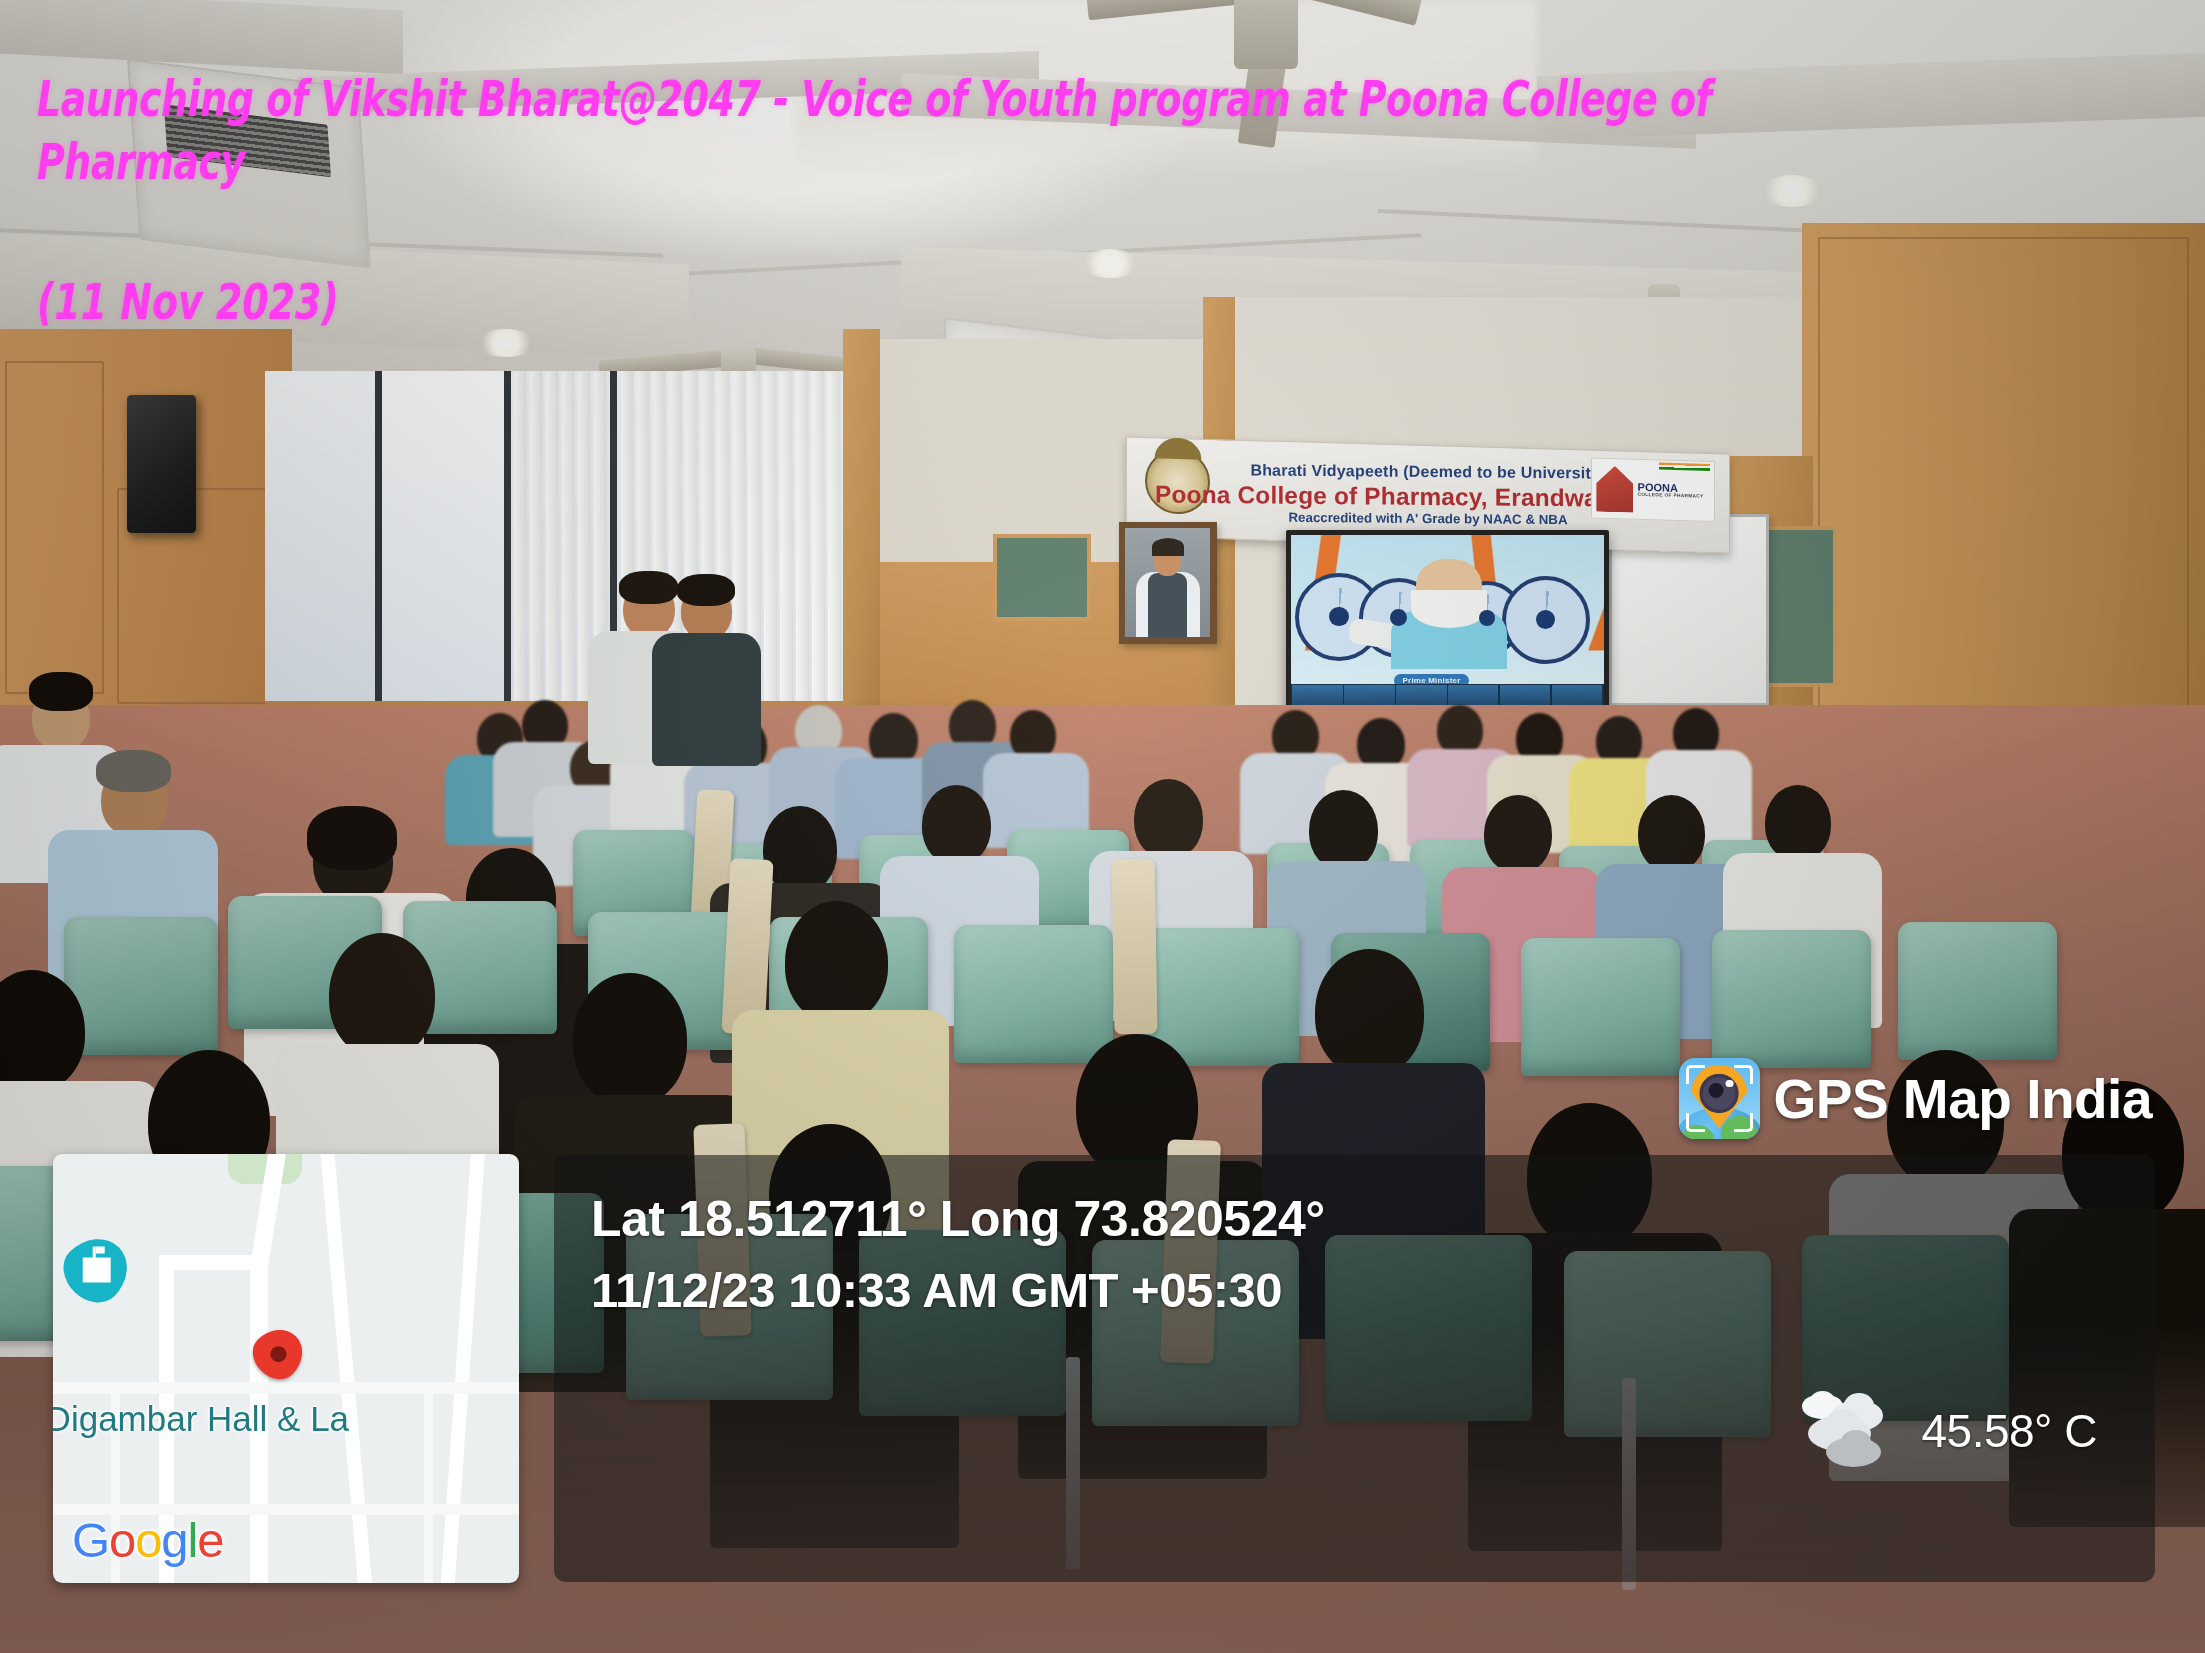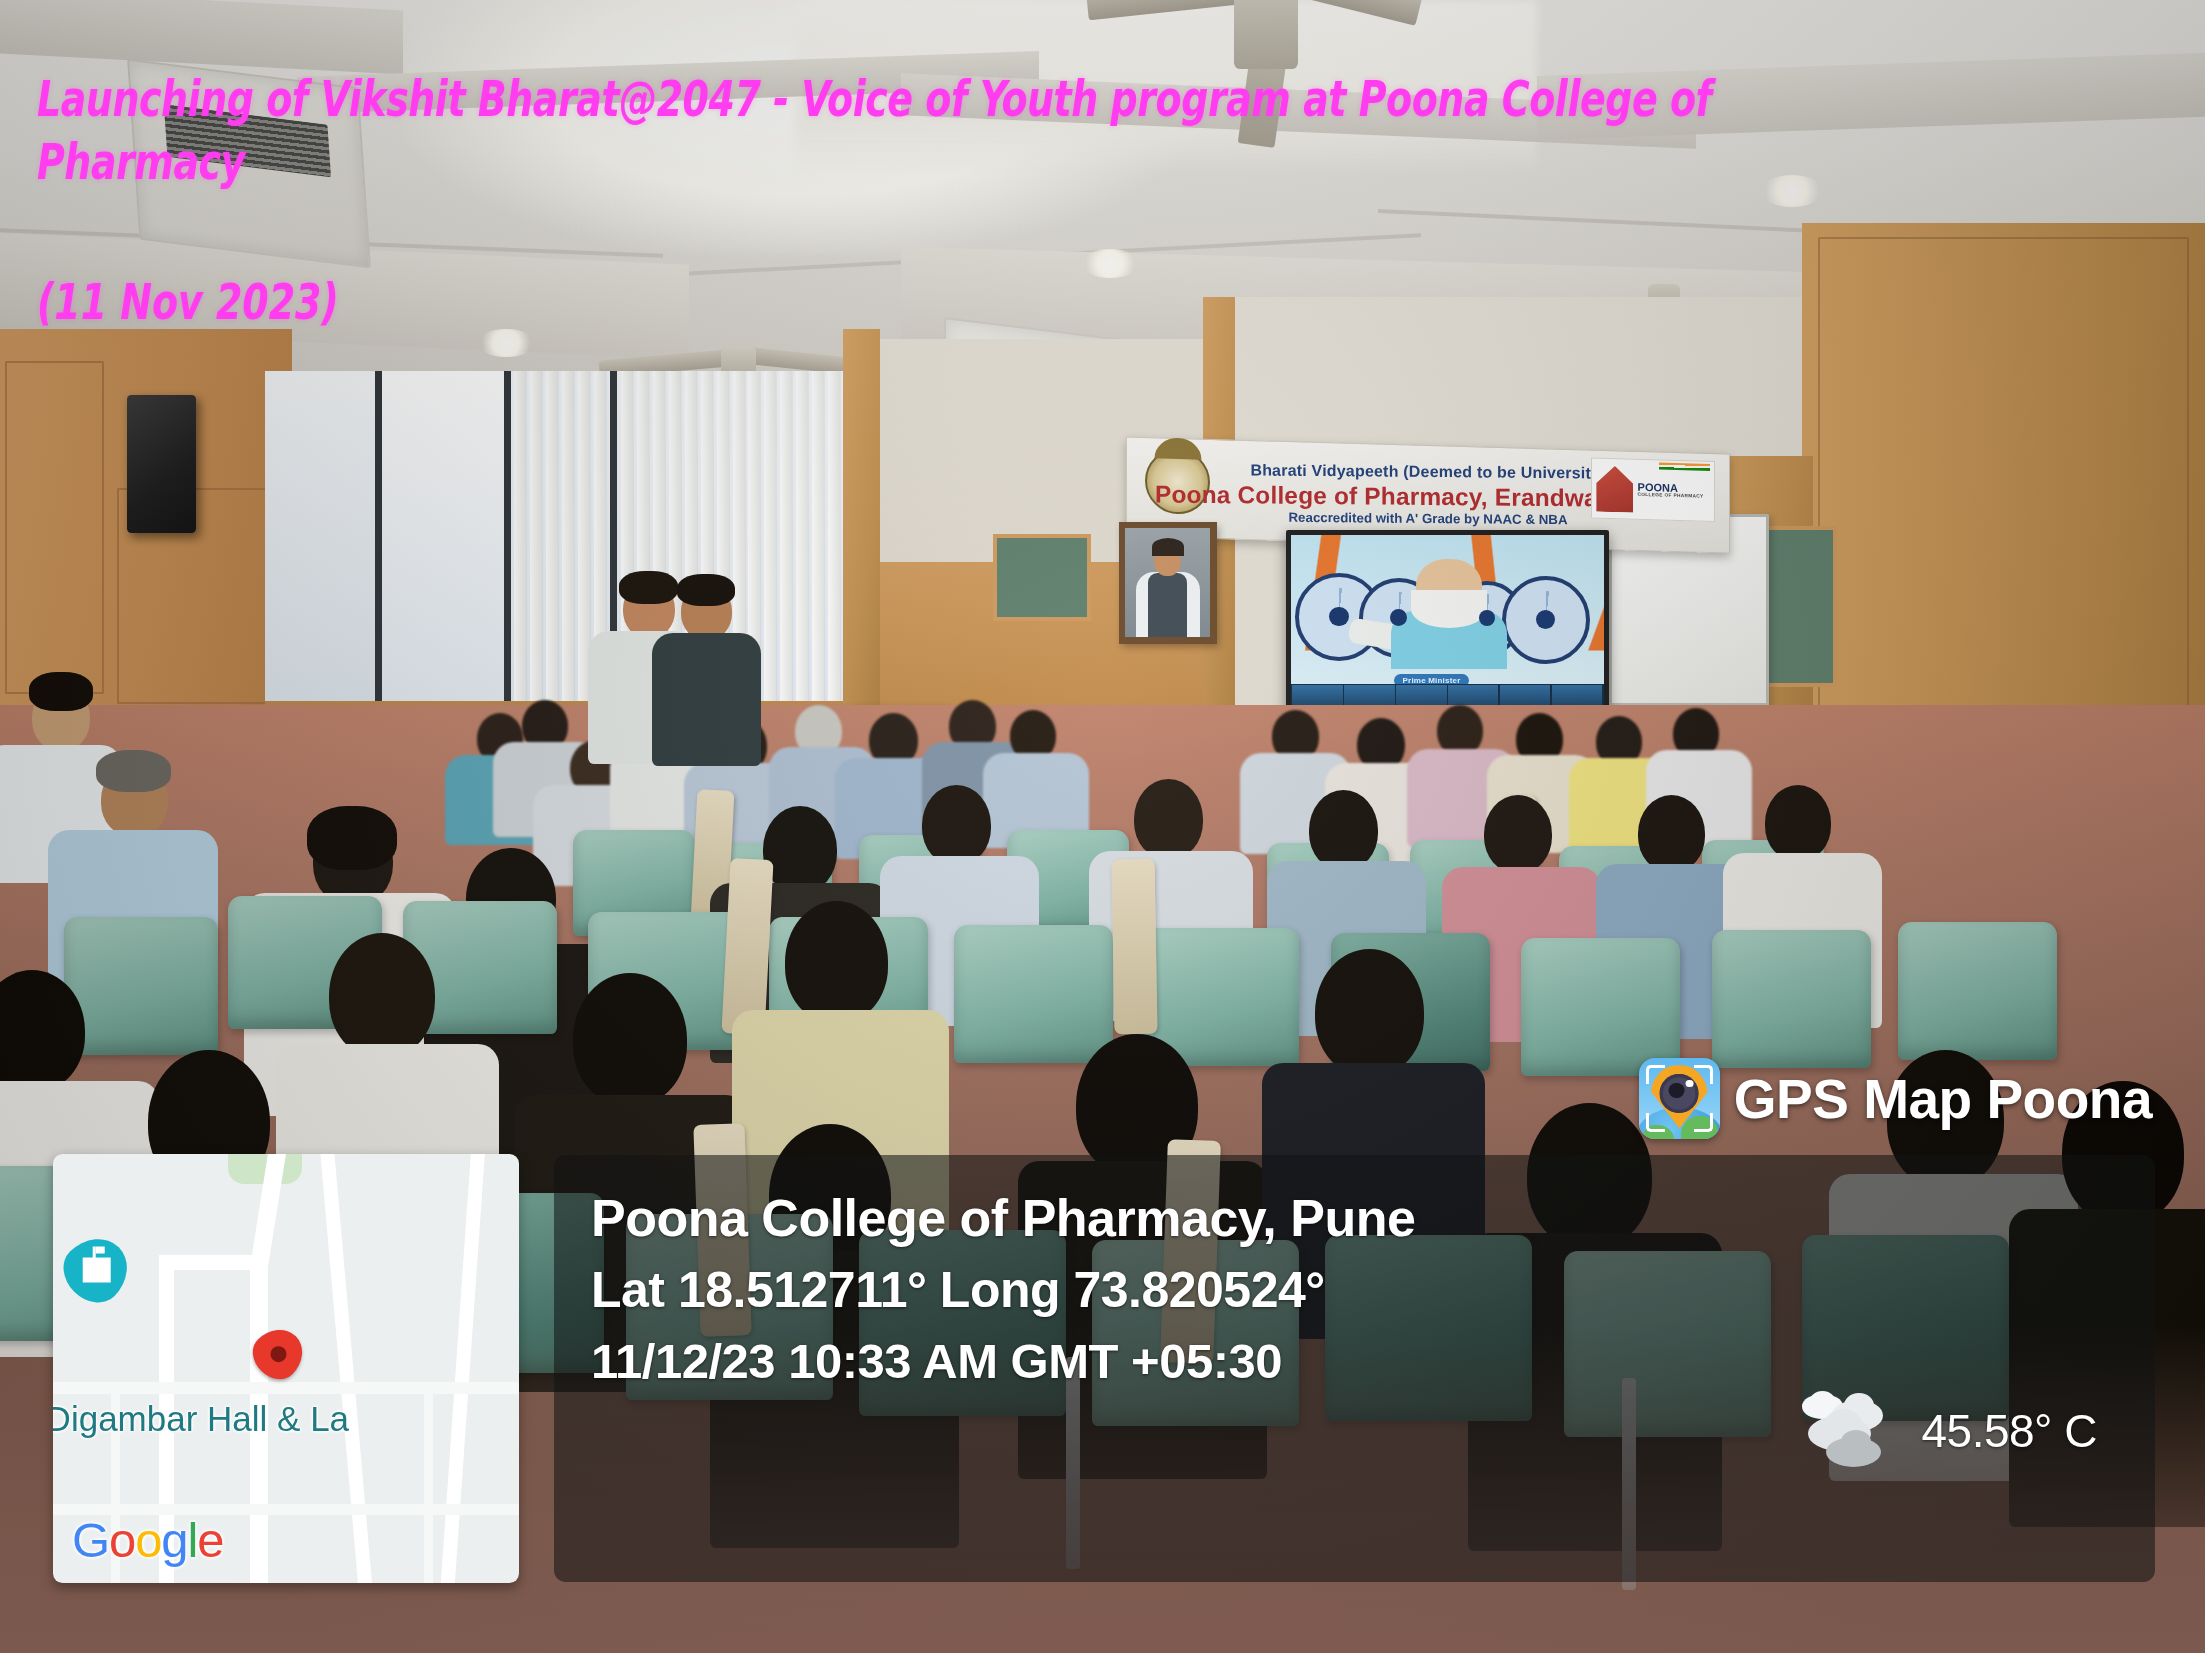--- a/index.html
+++ b/index.html
@@ -555,26 +555,25 @@
   <div class="gps-brand">
     <div class="gps-logo">
       <div class="globe"></div>
       <div class="pin"></div>
       <div class="lens"></div>
       <div class="br tl"></div>
         <div class="br tr"></div>
       <div class="br bl"></div>
         <div class="br brr"></div>
     </div>
-    <div class="gps-brand-name">GPS Map Poona</div>
+    <div class="gps-brand-name">GPS Map India</div>
   </div>
 
   <div class="gps-panel">
     <div class="gps-lines">
-      <div class="gl2">Poona College of Pharmacy, Pune</div>
       <div class="gl3">Lat 18.512711° Long 73.820524°</div>
       <div class="gl4">11/12/23 10:33 AM GMT +05:30</div>
     </div>
     <div class="weather">
       <div class="cloudset">
         <span style="left:0px;top:3.2px;width:41px;height:24.4px;background:#f4f6f7;"></span>
         <span style="left:8.5px;top:0px;width:24.4px;height:21px;background:#f4f6f7;"></span>
         <span style="left:30px;top:8.5px;width:51px;height:31px;background:#e9ecee;"></span>
         <span style="left:42px;top:2.1px;width:30px;height:25.4px;background:#e9ecee;"></span>
         <span style="left:6.4px;top:25.4px;width:63px;height:35px;background:#e2e6e9;"></span>

